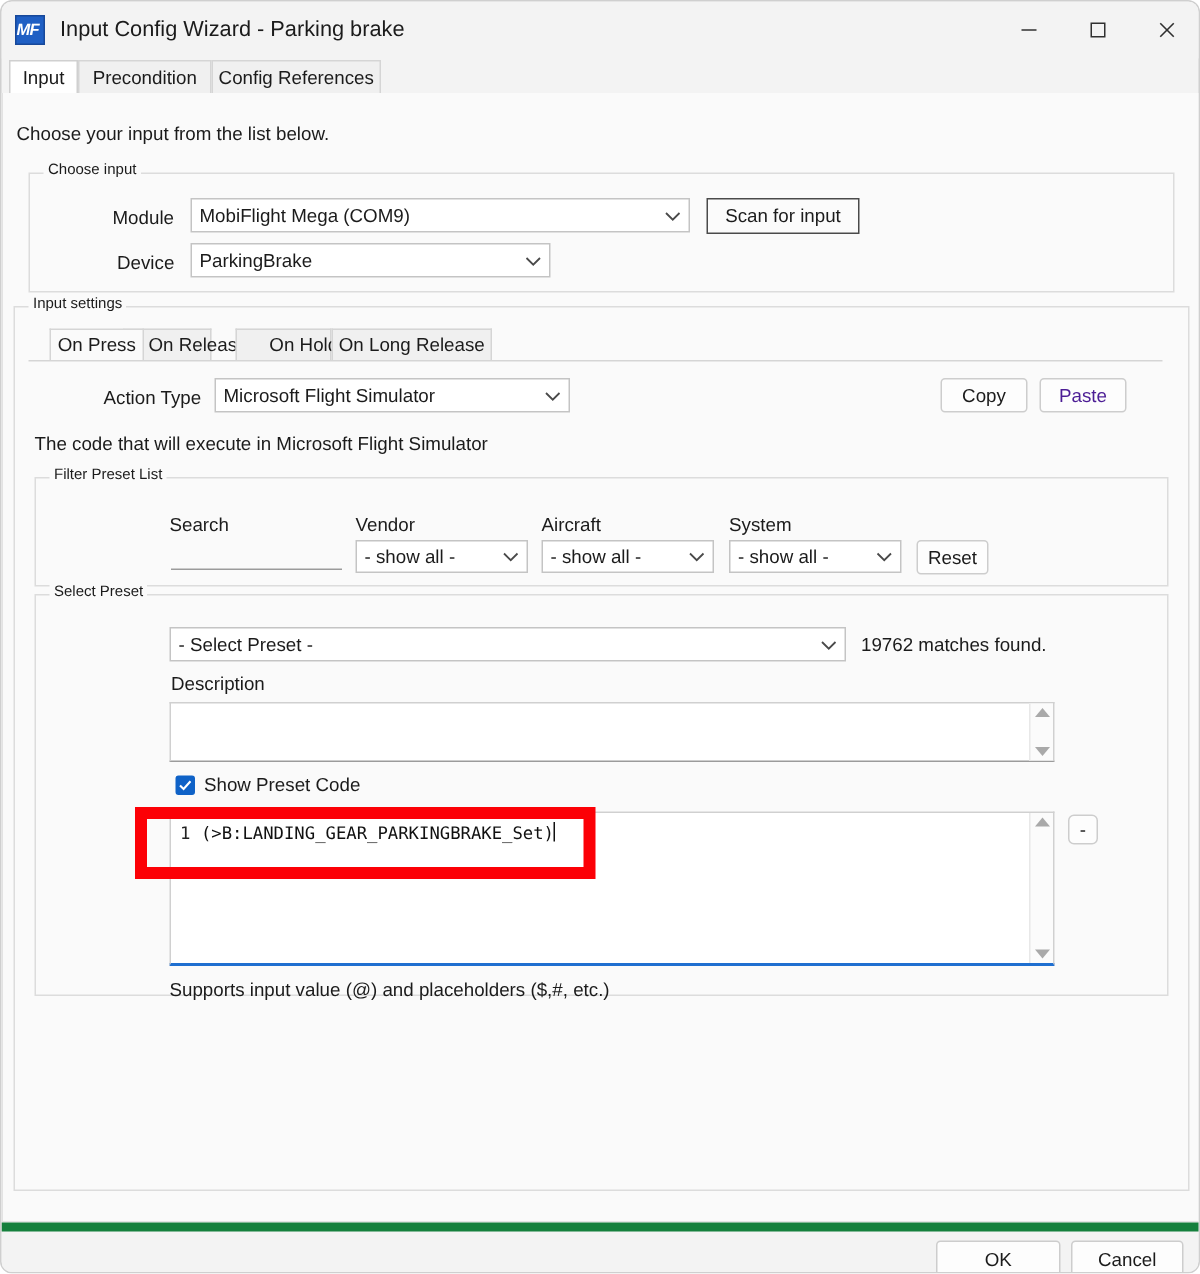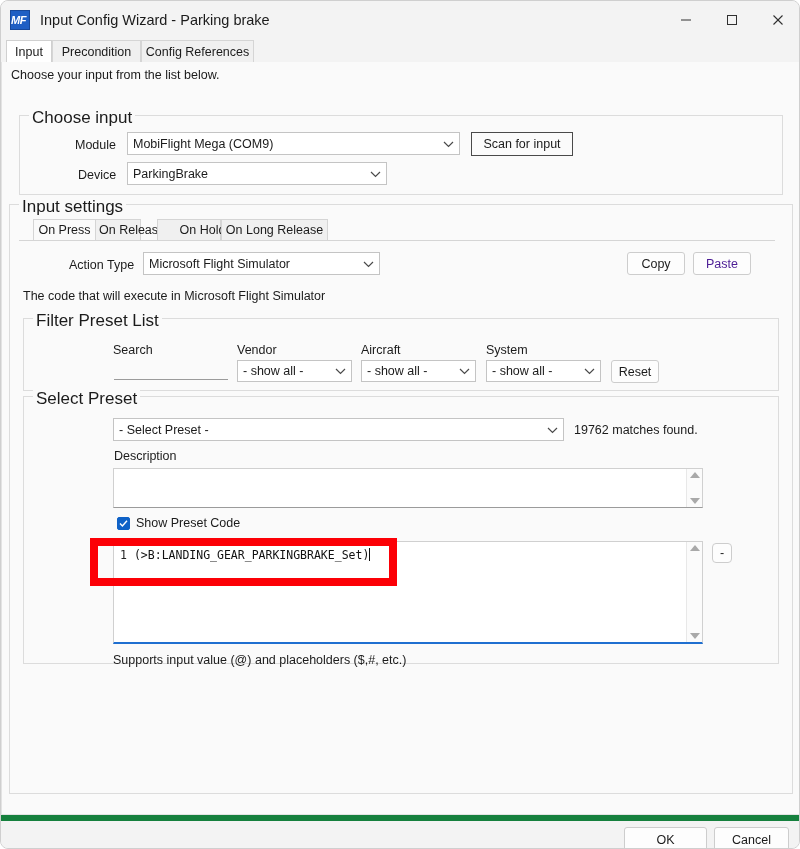--- a/index.html
+++ b/index.html
@@ -94,38 +94,38 @@
   .panel-inner-border {
     position: absolute;
     top: 0px; left: 0px;
     width: 800px; height: 753px;
     border: 1px solid #e3e3e3;
     border-top: none;
   }
 
   .hint-line {
     position: absolute;
-    left: 10px; top: 6px;
+    left: 10px; top: 20px;
     font-size: 12.5px;
     color: #1b1b1b;
     white-space: nowrap;
   }
 
   
   .groupbox {
     position: absolute;
     border: 1px solid #dcdcdc;
     background: transparent;
   }
   .groupbox > .gb-title {
     position: absolute;
     top: -8px; left: 9px;
     background: #fafafa;
     padding: 0 3px;
-    font-size: 17px;
+    font-size: 10px;
     color: #1b1b1b;
     white-space: nowrap;
   }
 
   
   .lbl {
     position: absolute;
     font-size: 12.5px;
     color: #1b1b1b;
     white-space: nowrap;
@@ -359,21 +359,21 @@
         <svg width="11" height="8" viewBox="0 0 11 8">
             <polyline points="1,2 5.5,6.5 10,2" fill="none" stroke="#4a4a4a" stroke-width="1.2"></polyline>
           </svg>
       </div>
     </div>
     <div class="btn default-btn" style="left:470px; top:70px; width:102px; height:24px;">
       <span>Scan for input</span>
     </div>
 
     <div class="lbl" style="left:77px; top:106px;">Device</div>
-    <div class="combo" style="left:126px; top:100px; width:260px; height:23px;">
+    <div class="combo" style="left:126px; top:100px; width:240px; height:23px;">
       <div class="cval">ParkingBrake</div>
       <div class="chev">
         <svg width="11" height="8" viewBox="0 0 11 8">
             <polyline points="1,2 5.5,6.5 10,2" fill="none" stroke="#4a4a4a" stroke-width="1.2"></polyline>
           </svg>
       </div>
     </div>
 
     <div class="groupbox" style="left:8px; top:142px; width:784px; height:590px;">
       <div class="gb-title">Input settings</div>

